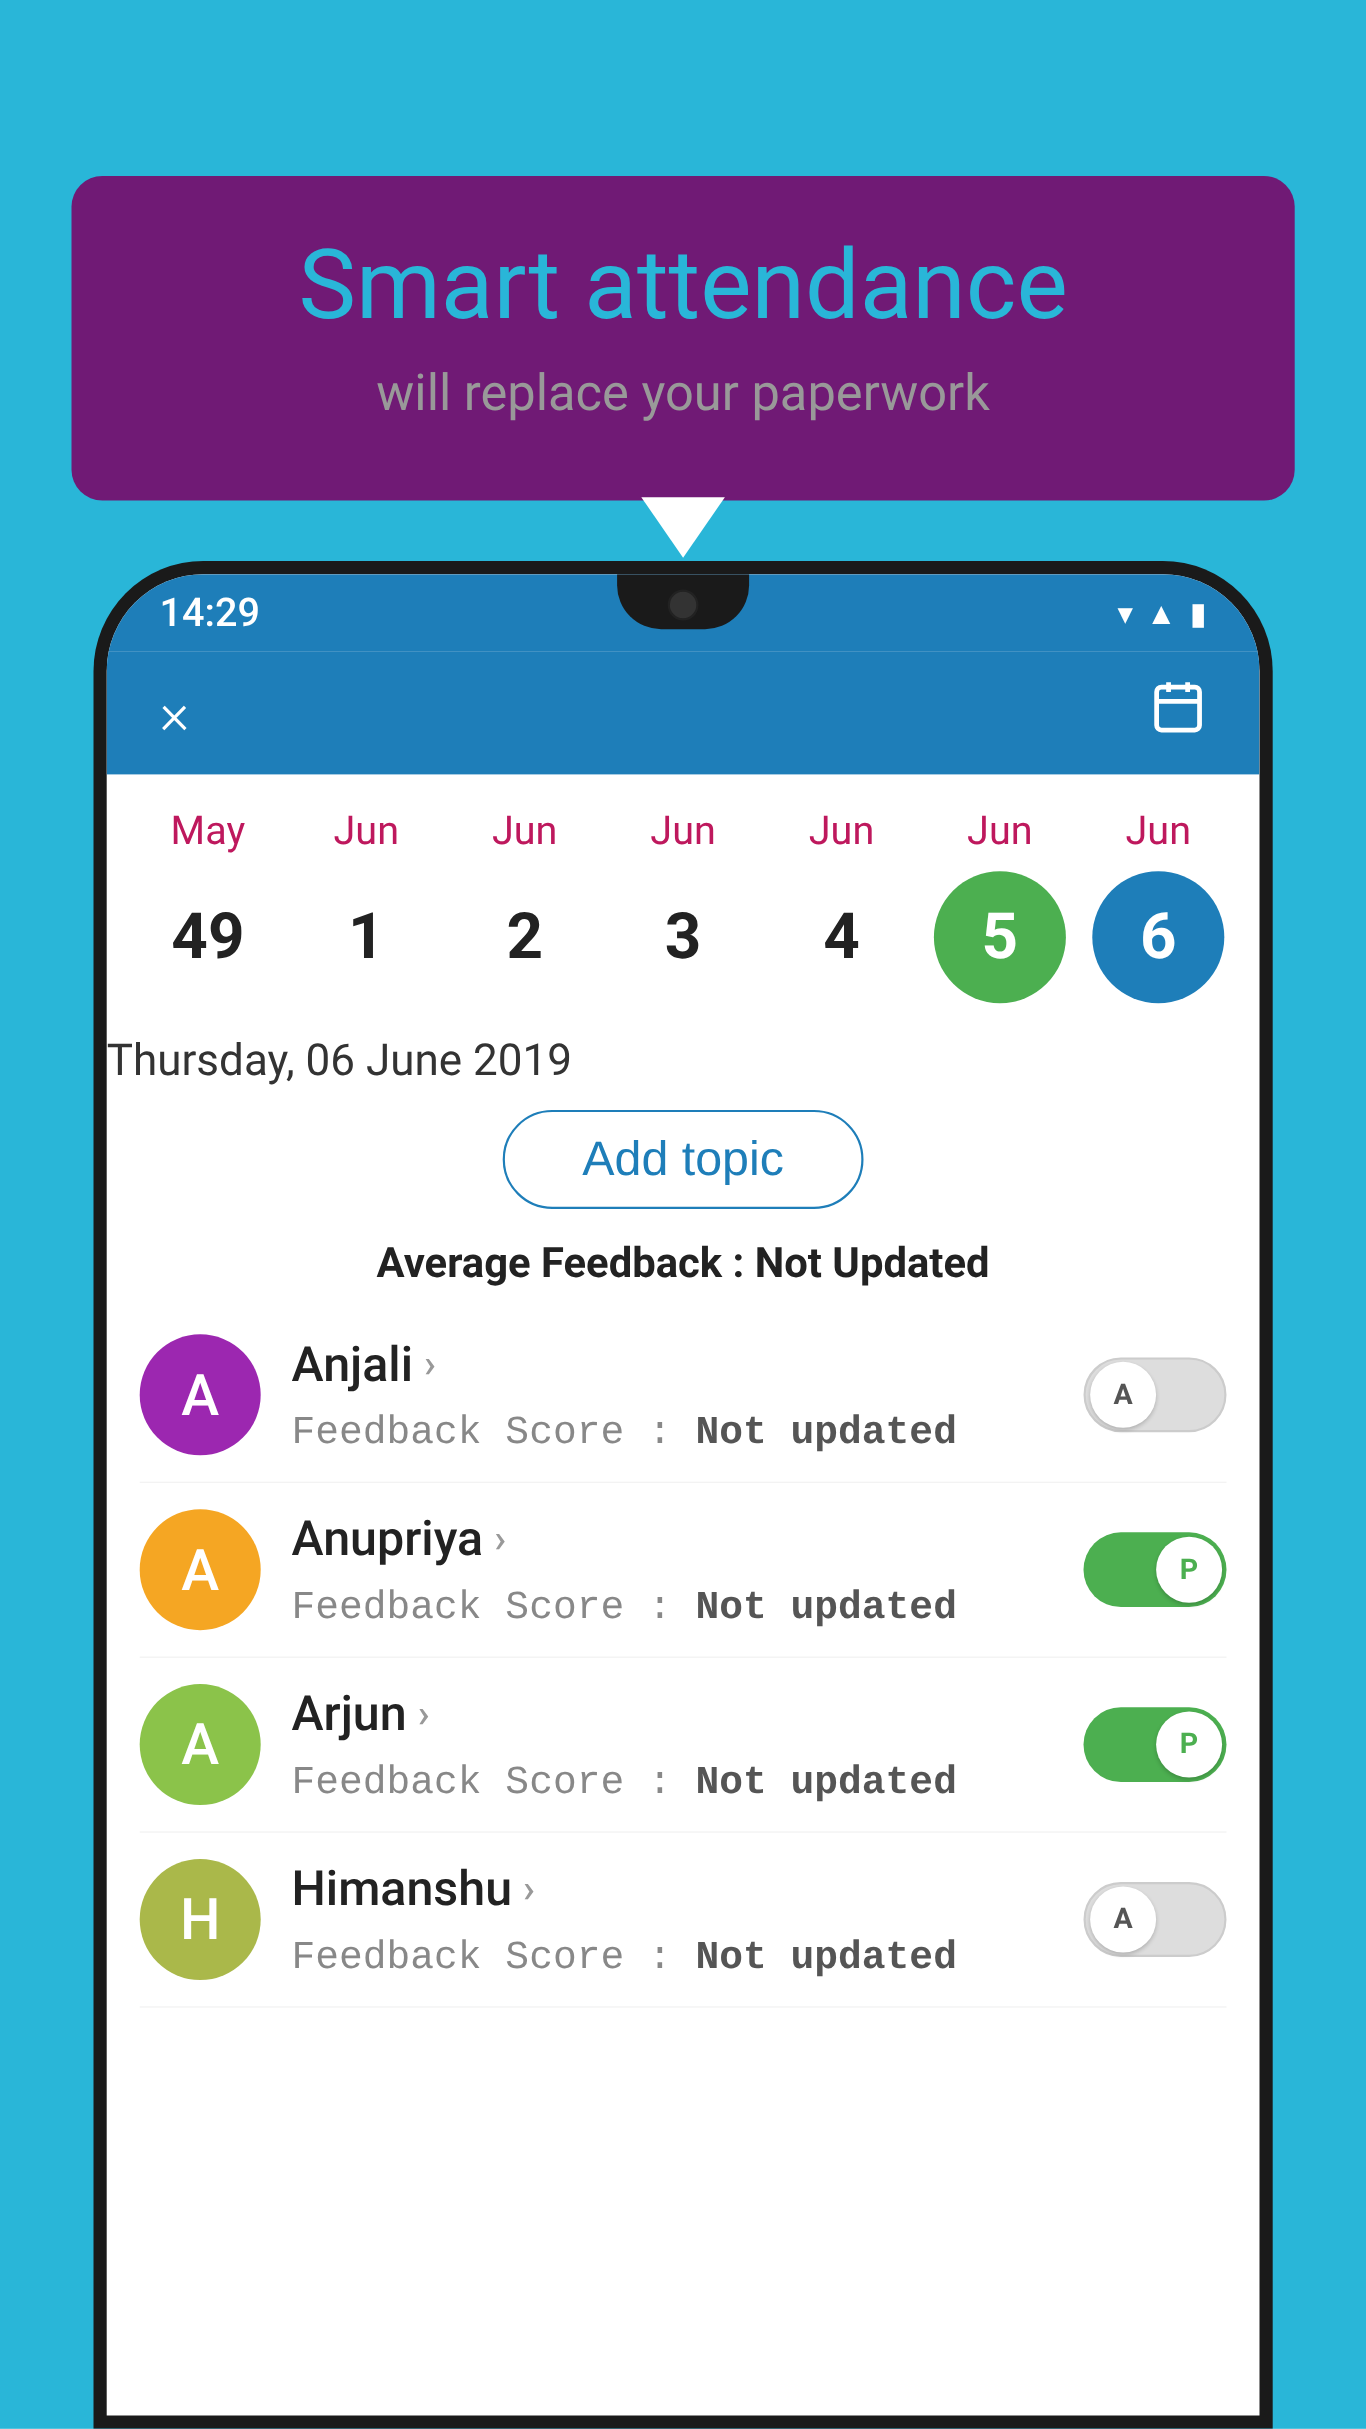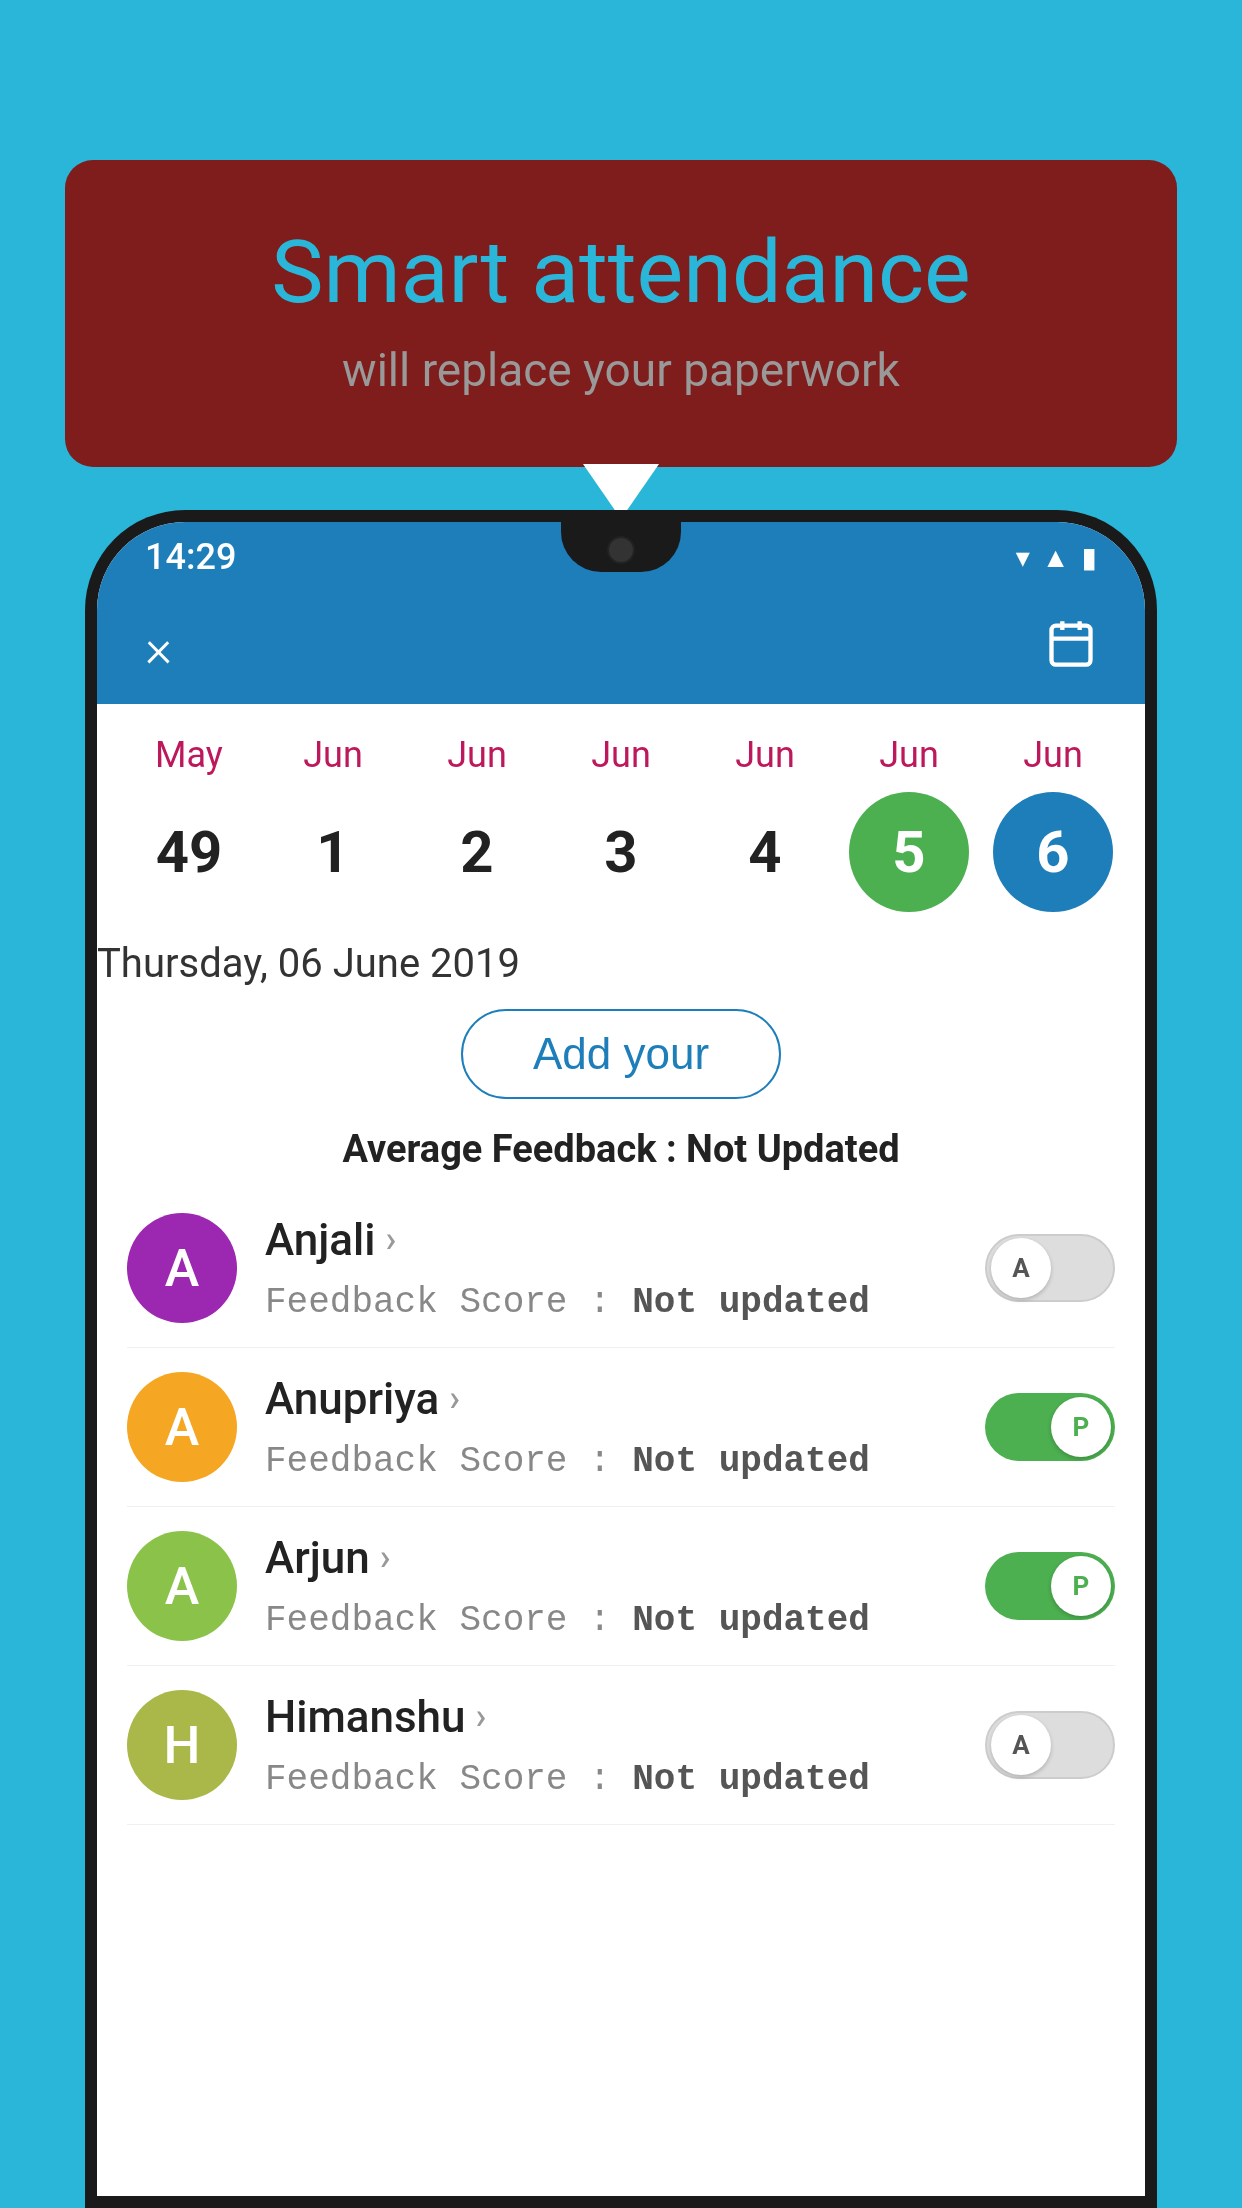--- a/index.html
+++ b/index.html
@@ -13,23 +13,23 @@
     }
 
     
     .speech-bubble-container {
       position: absolute;
       top: 160px;
       left: 65px;
       right: 65px;
     }
     .speech-bubble {
-      background: #7f1d1d;
+      background: #701a75;
       border-radius: 28px;
-      padding: 60px 80px 70px;
+      padding: 48px 80px 70px;
       text-align: center;
       position: relative;
     }
     .speech-bubble::after {
       content: '';
       position: absolute;
       bottom: -52px;
       left: 50%;
       transform: translateX(-50%);
       width: 0;
@@ -394,21 +394,21 @@
           <div class="cal-date today">5</div>
         </div>
         <div class="cal-day">
           <div class="cal-month">Jun</div>
           <div class="cal-date selected">6</div>
         </div>
       </div>
 
     <div class="date-label">Thursday, 06 June 2019</div>
 
-    <button class="add-topic-btn">Add your</button>
+    <button class="add-topic-btn">Add topic</button>
 
     <div class="avg-feedback">
       <span>Average Feedback :</span>
       <span style="font-weight: 700; color: rgb(34, 34, 34);"> Not Updated</span>
     </div>
 
     <div class="student-list" id="student-list">
         <div class="student-item">
           <div class="student-avatar" style="background-color: rgb(156, 39, 176);">A</div>
           <div class="student-info">

